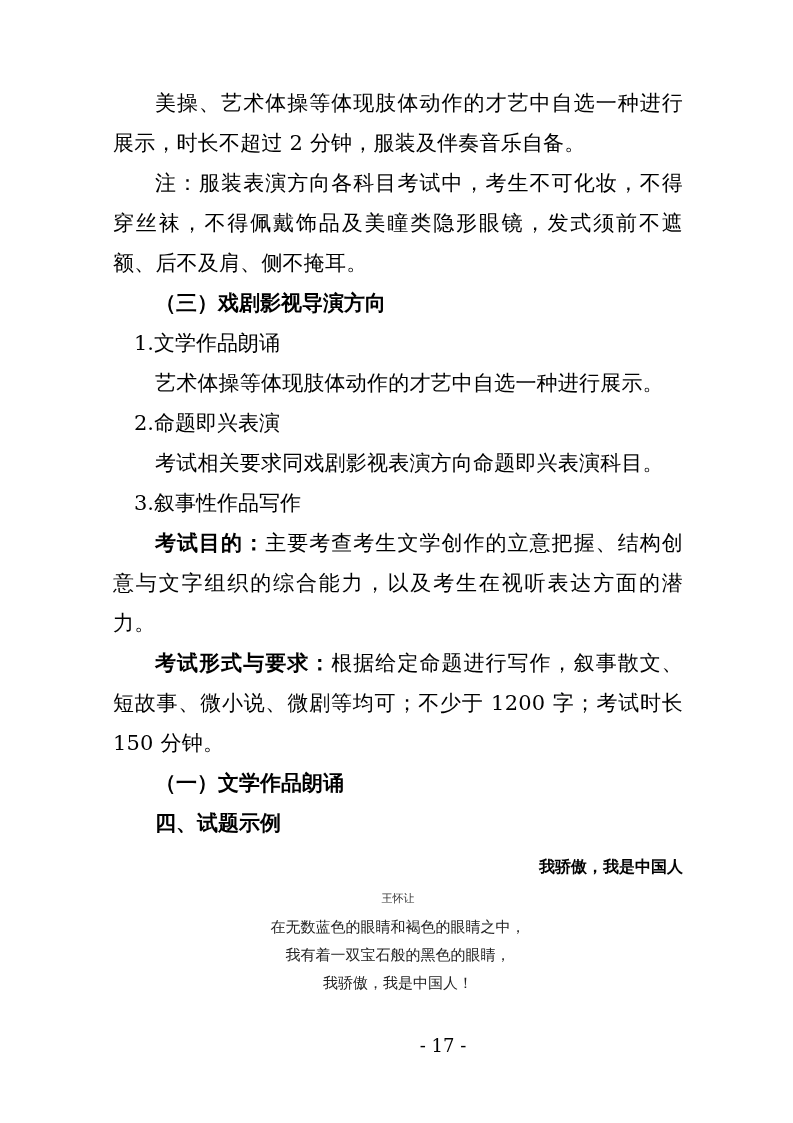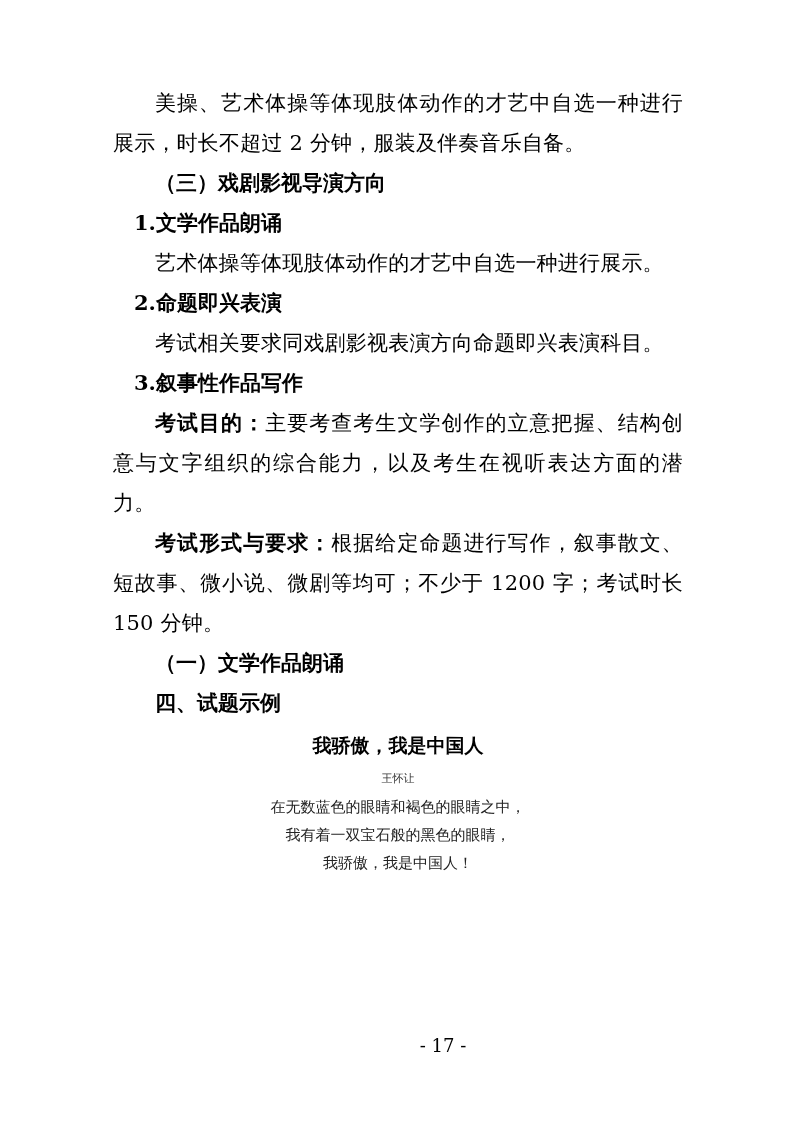--- a/index.html
+++ b/index.html
@@ -42,31 +42,30 @@
   .heading {
     font-size: 21px;
     line-height: 40px;
     font-weight: bold;
     text-indent: 42px;
     margin: 0;
   }
   .subheading {
     font-size: 21px;
     line-height: 40px;
-    font-weight: bold;
+    font-weight: normal;
     text-indent: 21px;
     margin: 0;
   }
   .poem-title {
-    font-size: 19px;
+    font-size: 16px;
     line-height: 36px;
     font-weight: bold;
-    text-align: center;
+    text-align: right;
     margin: 0;
-    font-family: Liberation Mono, monospace;
   }
   .poem-author {
     font-size: 11px;
     line-height: 28px;
     text-align: center;
     margin: 0;
     color: #333;
   }
   .poem-line {
     font-size: 15px;
@@ -89,20 +88,21 @@
   .run-bold { font-weight: bold; }
 </style>
 </head>
 <body>
 
 <div class="page">
   <div class="content">
 
     <p class="para indent2">美操、艺术体操等体现肢体动作的才艺中自选一种进行展示，时长不超过 2 分钟，服装及伴奏音乐自备。</p>
 
+    <p class="para indent2">注：服装表演方向各科目考试中，考生不可化妆，不得穿丝袜，不得佩戴饰品及美瞳类隐形眼镜，发式须前不遮额、后不及肩、侧不掩耳。</p>
 
     <p class="heading">（三）戏剧影视导演方向</p>
 
     <p class="subheading">1.文学作品朗诵</p>
 
     <p class="para indent2">艺术体操等体现肢体动作的才艺中自选一种进行展示。</p>
 
     <p class="subheading">2.命题即兴表演</p>
 
     <p class="para indent2">考试相关要求同戏剧影视表演方向命题即兴表演科目。</p>

